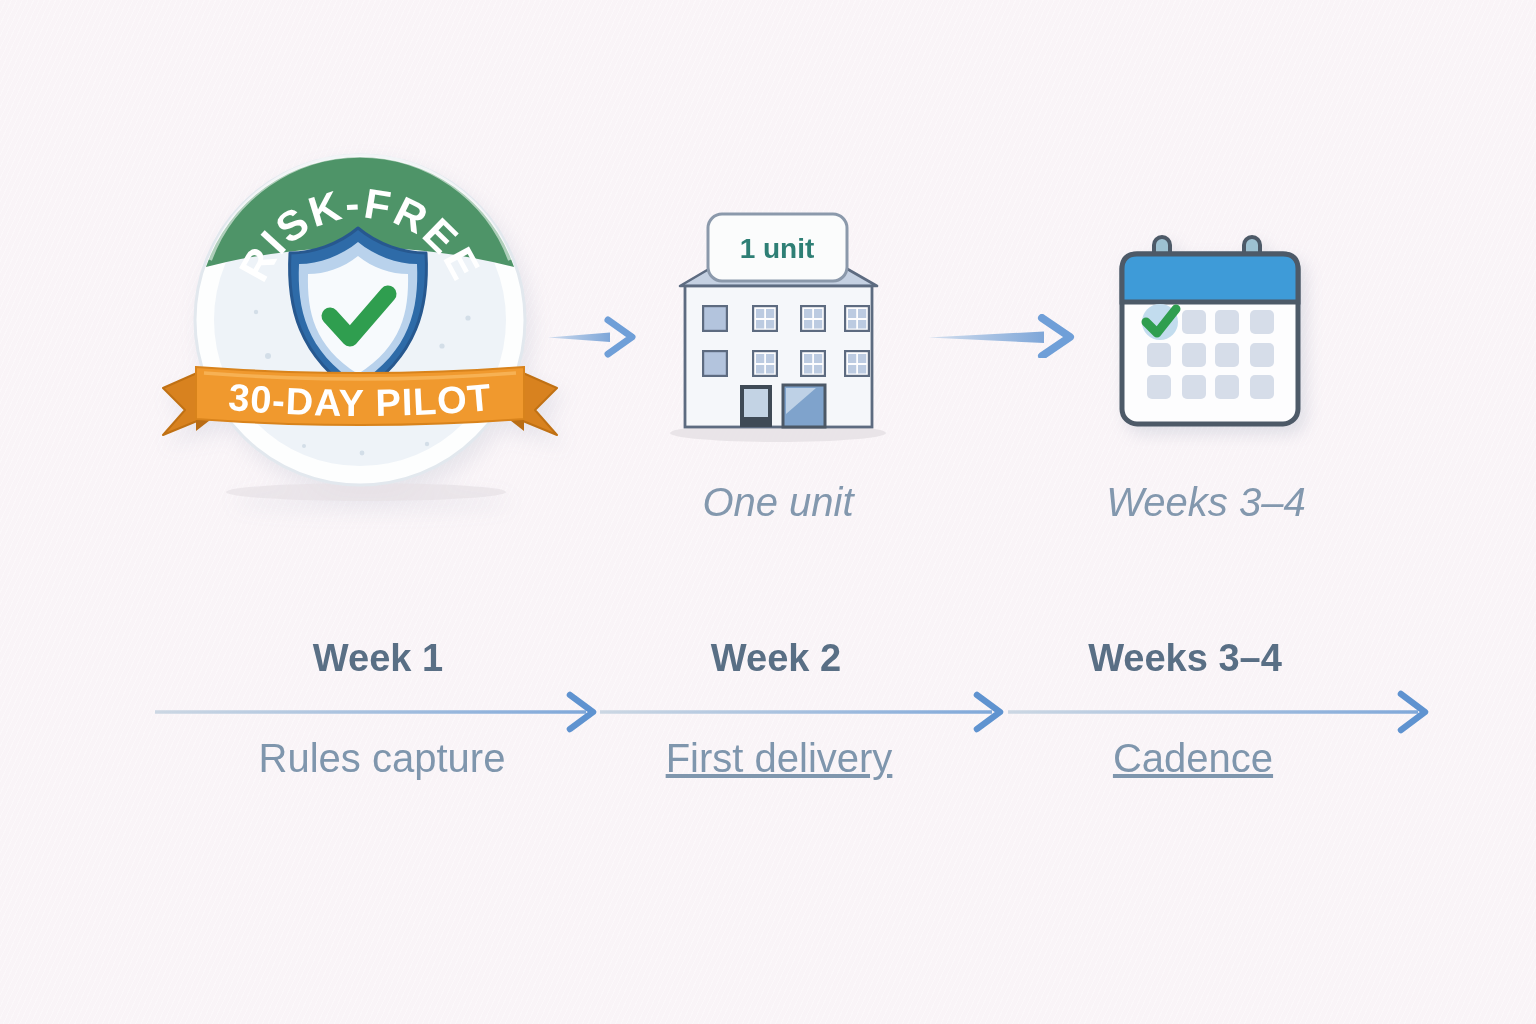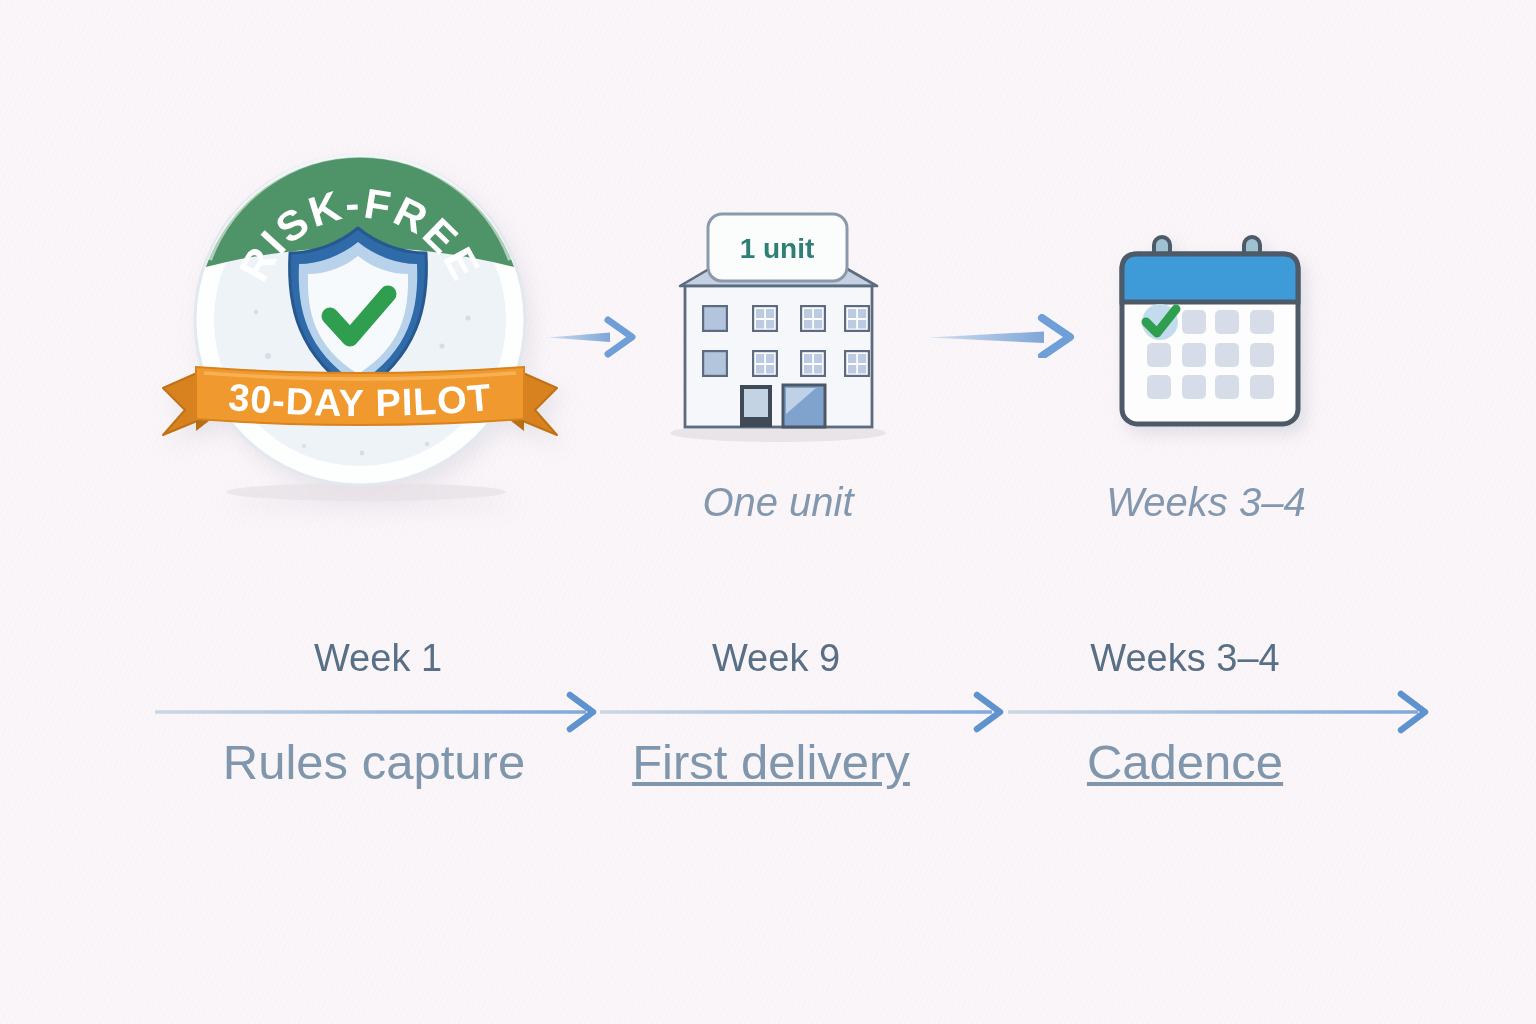--- a/index.html
+++ b/index.html
@@ -39,27 +39,27 @@
   .timeline-svg{left:0px;top:690px;}
   .caption{
     transform:translateX(-50%);
     font-size:40px;color:var(--caption-text);
     white-space:nowrap;line-height:1;font-style:italic;
   }
   .caption-building{left:778px;top:482px;}
   .caption-calendar{left:1206px;top:482px;}
   .ms-title{
     transform:translateX(-50%);
-    font-size:38px;font-weight:normal;color:var(--title-text);
+    font-size:38px;font-weight:bold;color:var(--title-text);
     white-space:nowrap;line-height:1;top:639px;
   }
   .ms-sub{
     transform:translateX(-50%);
-    font-size:49px;color:var(--subtitle-text);
-    white-space:nowrap;line-height:1;top:738px;
+    font-size:40px;color:var(--subtitle-text);
+    white-space:nowrap;line-height:1;top:738px;margin-left:8px;
   }
   .ms1-title{left:378px;} .ms2-title{left:776px;} .ms3-title{left:1185px;}
   .ms1-sub{left:374px;}  .ms2-sub{left:771px;text-decoration:underline;}  .ms3-sub{left:1185px;text-decoration:underline;}
   .cal-cell{fill:#d6dde9;}
   text{font-family:"Liberation Sans","DejaVu Sans",sans-serif;}
 </style>
 </head>
 <body>
 
 <div class="texture"></div>
@@ -233,18 +233,18 @@
   <path d="M 600 22 H 992" stroke="url(#tg2)" stroke-width="3.5" fill="none"></path>
   <path d="M 1008 22 H 1418" stroke="url(#tg3)" stroke-width="3.5" fill="none"></path>
   <g fill="none" stroke="#5f93d0" stroke-width="6.5" stroke-linecap="round" stroke-linejoin="round">
     <path d="M 570 5 L 593 22 L 570 39"></path>
     <path d="M 977 5 L 1000 22 L 977 39"></path>
     <path d="M 1401 4 L 1425 22 L 1401 40"></path>
   </g>
 </svg>
 
 <div class="abs ms-title ms1-title">Week 1</div>
-<div class="abs ms-title ms2-title">Week 9</div>
+<div class="abs ms-title ms2-title">Week 2</div>
 <div class="abs ms-title ms3-title">Weeks 3–4</div>
 
 <div class="abs ms-sub ms1-sub">Rules capture</div>
 <div class="abs ms-sub ms2-sub">First delivery</div>
 <div class="abs ms-sub ms3-sub">Cadence</div>
 
 </body></html>

